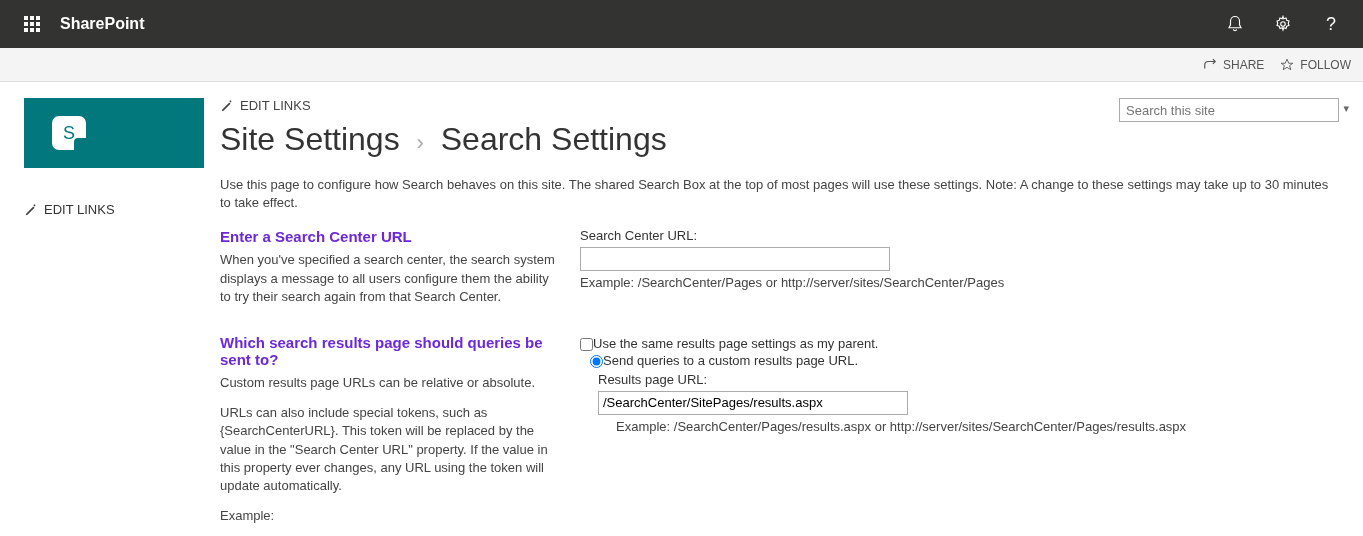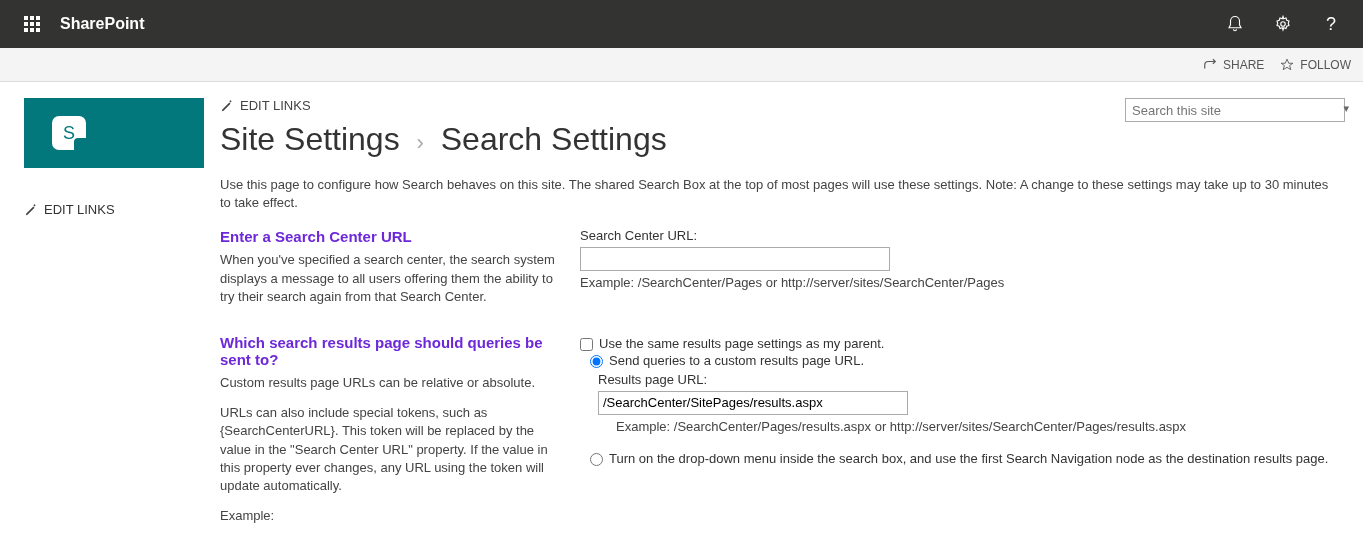--- a/index.html
+++ b/index.html
@@ -27,42 +27,42 @@
   .site-logo-badge { width: 34px; height: 34px; background: #fff; border-radius: 7px; display:flex; align-items:center; justify-content:center; position: relative; }
   .site-logo-badge::after { content:""; position:absolute; right:-6px; bottom:-6px; width:18px; height:18px; background:#03787c; border-radius:4px; }
   .site-logo-s { font-size: 18px; font-weight: 400; color: #03787c; position: relative; z-index:1; }
   .nav-list { list-style: none; }
   .nav-list li { padding: 6px 0; font-size: 14px; color: #333; cursor: pointer; }
   .edit-links-nav { margin-top: 16px; font-size: 13px; color: #333; display: inline-flex; align-items: center; gap: 6px; cursor: pointer; }
   
   .content { flex: 1; padding: 16px 24px 24px 10px; position: relative; }
   .edit-links-top { font-size: 13px; color: #444; display: inline-flex; align-items:center; gap:6px; cursor:pointer; margin-bottom: 8px; }
   .pencil { width:14px; height:14px; }
-  .searchbox { position: absolute; top: 16px; right: 18px; width: 220px; height: 24px; border: 1px solid #ababab; font-size: 13px; padding: 2px 22px 2px 6px; color: #767676; background: #fff; }
+  .searchbox { position: absolute; top: 16px; right: 24px; width: 220px; height: 24px; border: 1px solid #ababab; font-size: 13px; padding: 2px 22px 2px 6px; color: #767676; background: #fff; }
   .searchbox-caret { position:absolute; top: 20px; right: 14px; pointer-events:none; font-size:11px; color:#666; }
   
   .page-title { font-size: 32px; font-weight: 300; color: #333; margin-bottom: 18px; }
   .page-title .crumb { color: #333; }
   .page-title .sep { color: #aaa; margin: 0 8px; font-size: 22px; }
   
   .intro { font-size: 13px; color: #444; line-height: 1.4; margin-bottom: 4px; }
   .intro-link { color: #0072c6; cursor: pointer; }
   
   .section { display: flex; margin-top: 16px; }
   .sec-left { width: 360px; padding-right: 20px; }
   .sec-right { flex: 1; }
   .sec-title { color: #6d28d9; font-size: 15px; font-weight: 700; margin-bottom: 6px; }
   .sec-desc { font-size: 13px; color: #444; line-height: 1.4; margin-bottom: 12px; }
   
   .field-label { font-size: 13px; margin-bottom: 4px; }
   .text-input { width: 310px; height: 24px; border: 1px solid #ababab; padding: 2px 4px; font-size: 13px; }
   .example { font-size: 13px; color: #444; margin-top: 4px; }
   .example-indent { margin-left: 18px; }
   
-  .checkbox-row, .radio-row { display:flex; align-items: flex-start; gap: 6px; font-size:13px; margin: 2px 0; }
+  .checkbox-row, .radio-row { display:flex; align-items: flex-start; font-size:13px; margin: 2px 0; }
   .radio-row input, .checkbox-row input { margin-top: 2px; }
   .radio-indent2 { margin-left: 10px; }
   .sub-indent { margin-left: 18px; margin-top: 4px; }
   .sub-indent .text-input { width: 310px; }
 </style>
 </head>
 <body>
 
 <div class="suite-bar">
   <div class="waffle">
@@ -143,21 +143,21 @@
       <span class="sep">›</span>
       <span>Search Settings</span>
     </h1>
 
     <p class="intro">Use this page to configure how Search behaves on this site. The shared Search Box at the top of most pages will use these settings. Note: A change to these settings may take up to 30 minutes to take effect.</p>
 
     
     <div class="section">
       <div class="sec-left">
         <div class="sec-title">Enter a Search Center URL</div>
-        <div class="sec-desc">When you've specified a search center, the search system displays a message to all users offering them the ability to try their search again from that Search Center.</div>
+        <div class="sec-desc">When you've specified a search center, the search system displays a message to all users configure them the ability to try their search again from that Search Center.</div>
       </div>
       <div class="sec-right">
         <div class="field-label">Search Center URL:</div>
         <input class="text-input" type="text" value="" style="">
         <div class="example">Example: /SearchCenter/Pages or http://server/sites/SearchCenter/Pages</div>
       </div>
     </div>
 
     
     <div class="section">
@@ -178,21 +178,17 @@
         <label class="radio-row radio-indent2">
           <input type="radio" name="rp" checked="" style="">
           <span>Send queries to a custom results page URL.</span>
         </label>
         <div class="sub-indent">
           <div class="field-label">Results page URL:</div>
           <input class="text-input" type="text" value="/SearchCenter/SitePages/results.aspx" style="">
           <div class="example example-indent">Example: /SearchCenter/Pages/results.aspx or http://server/sites/SearchCenter/Pages/results.aspx</div>
         </div>
         <br>
-        <label class="radio-row radio-indent2">
-          <input type="radio" name="rp" style="">
-          <span>Turn on the drop-down menu inside the search box, and use the first Search Navigation node as the destination results page.</span>
-        </label>
       </div>
     </div>
 
   </div>
 </div>
 
 </body></html>

